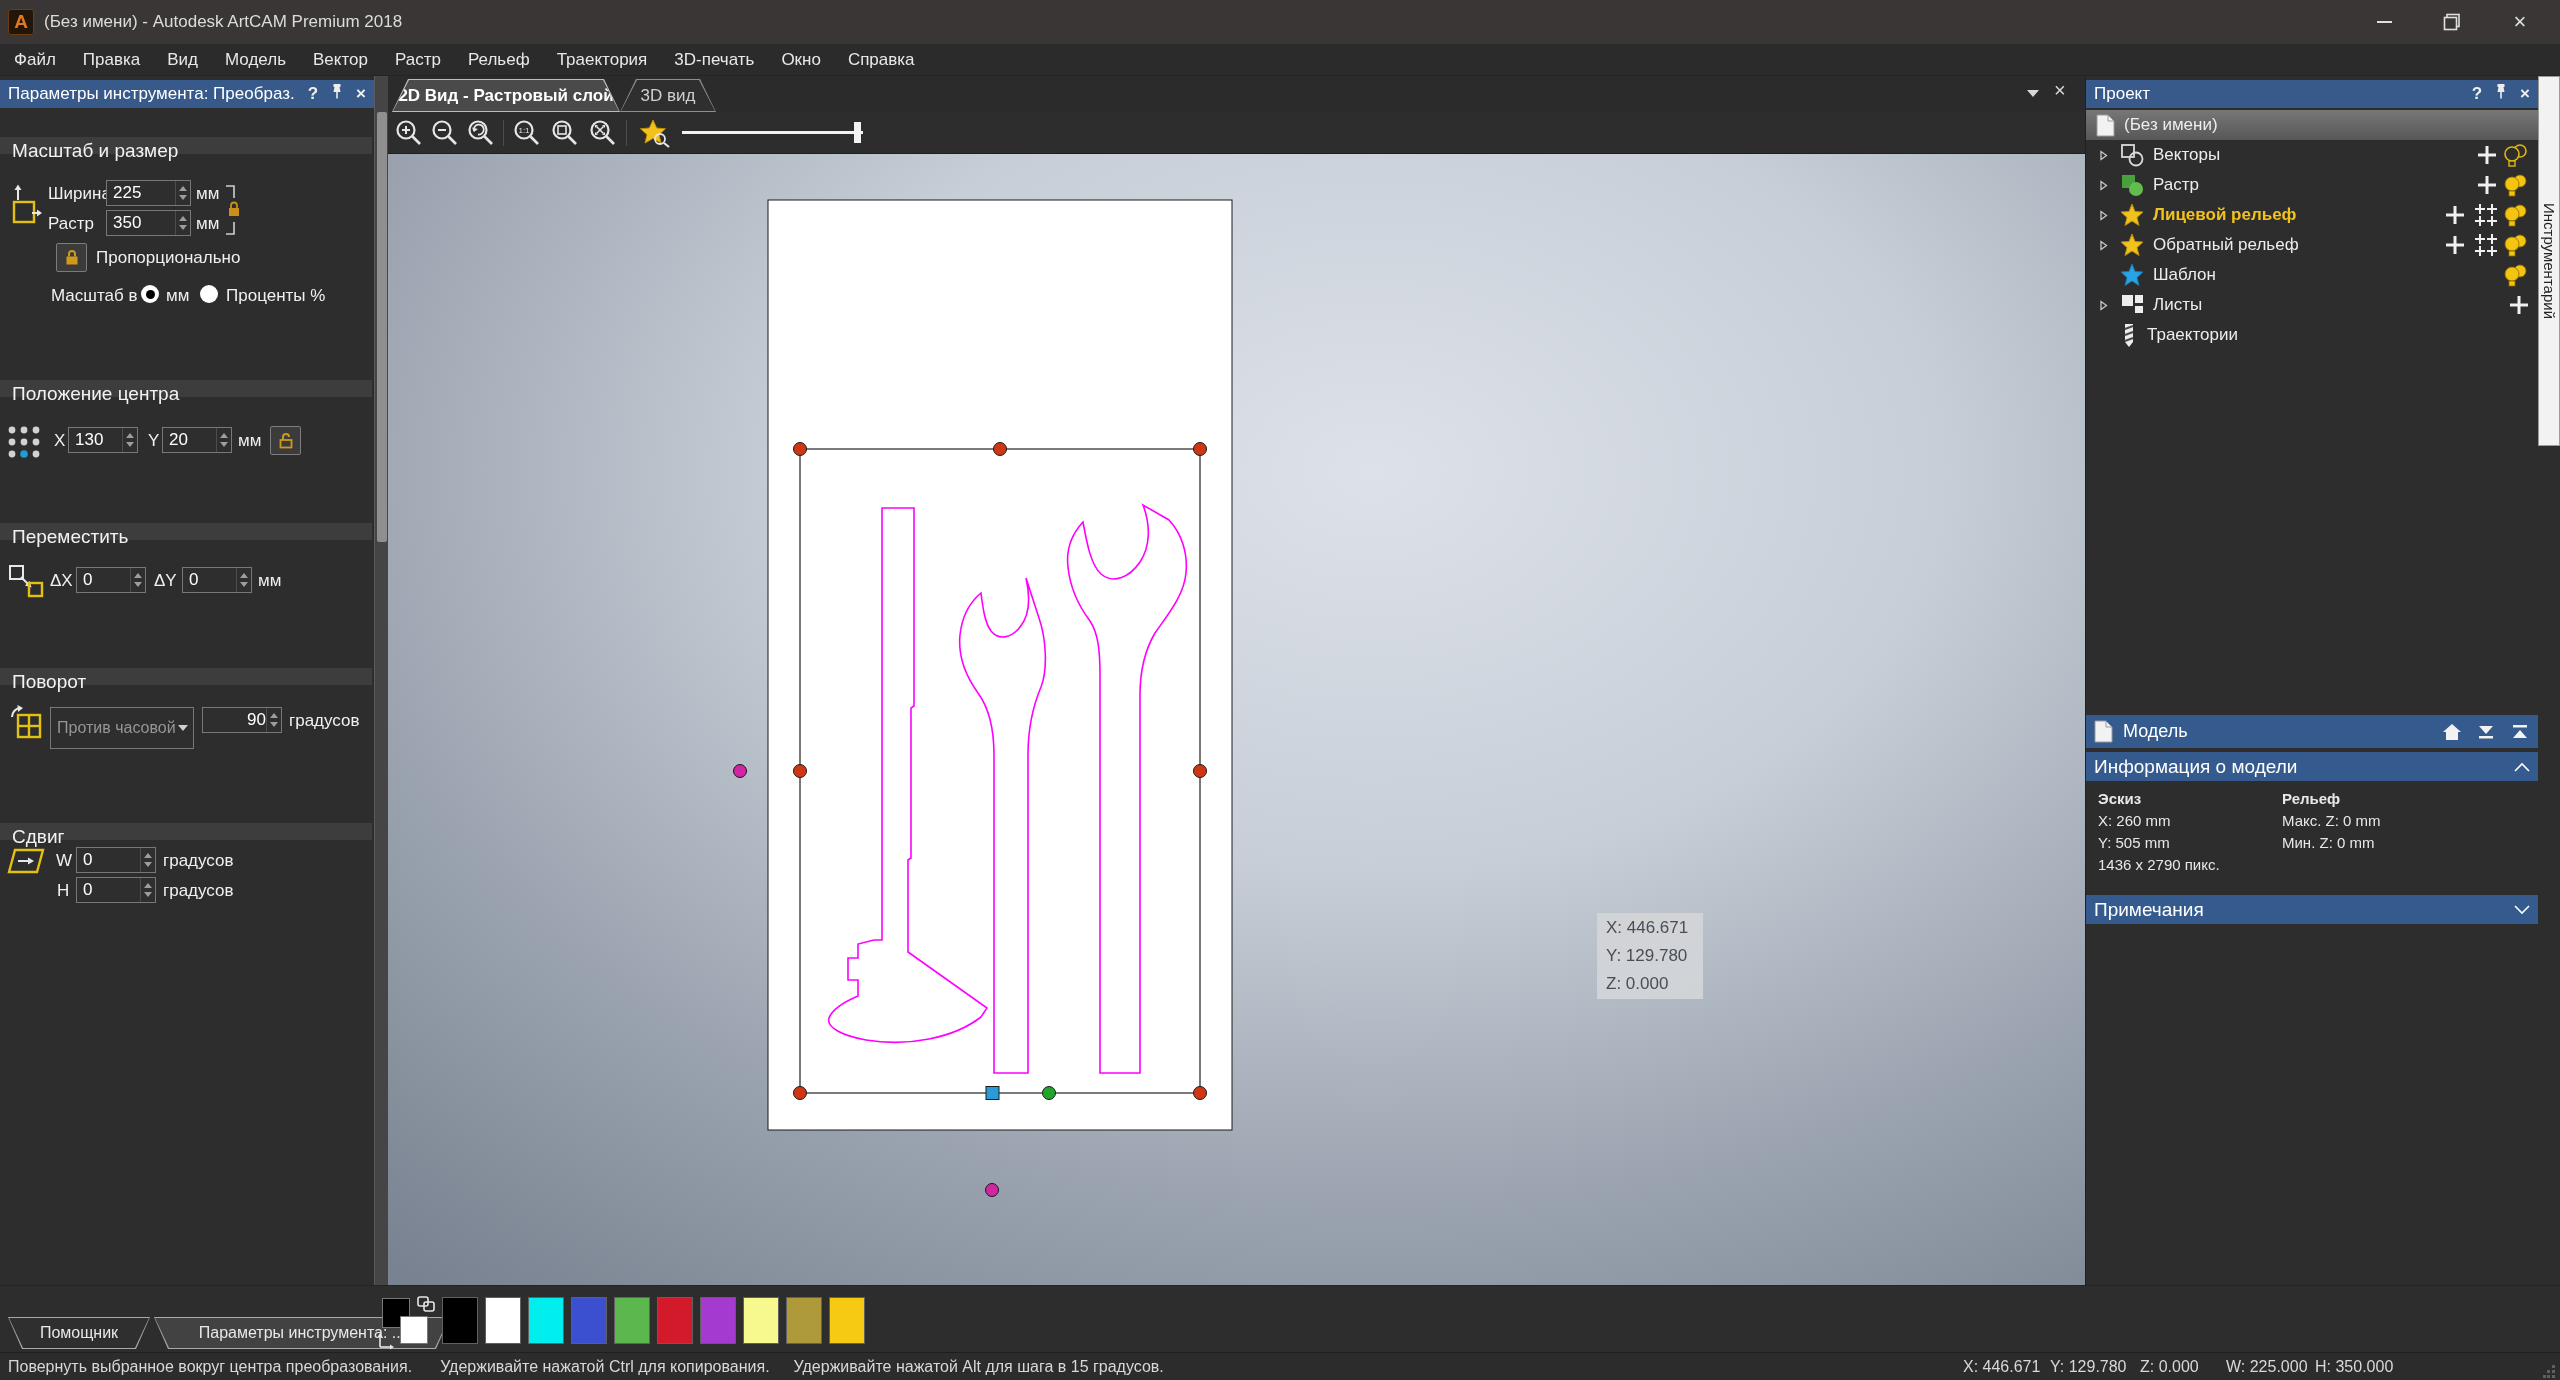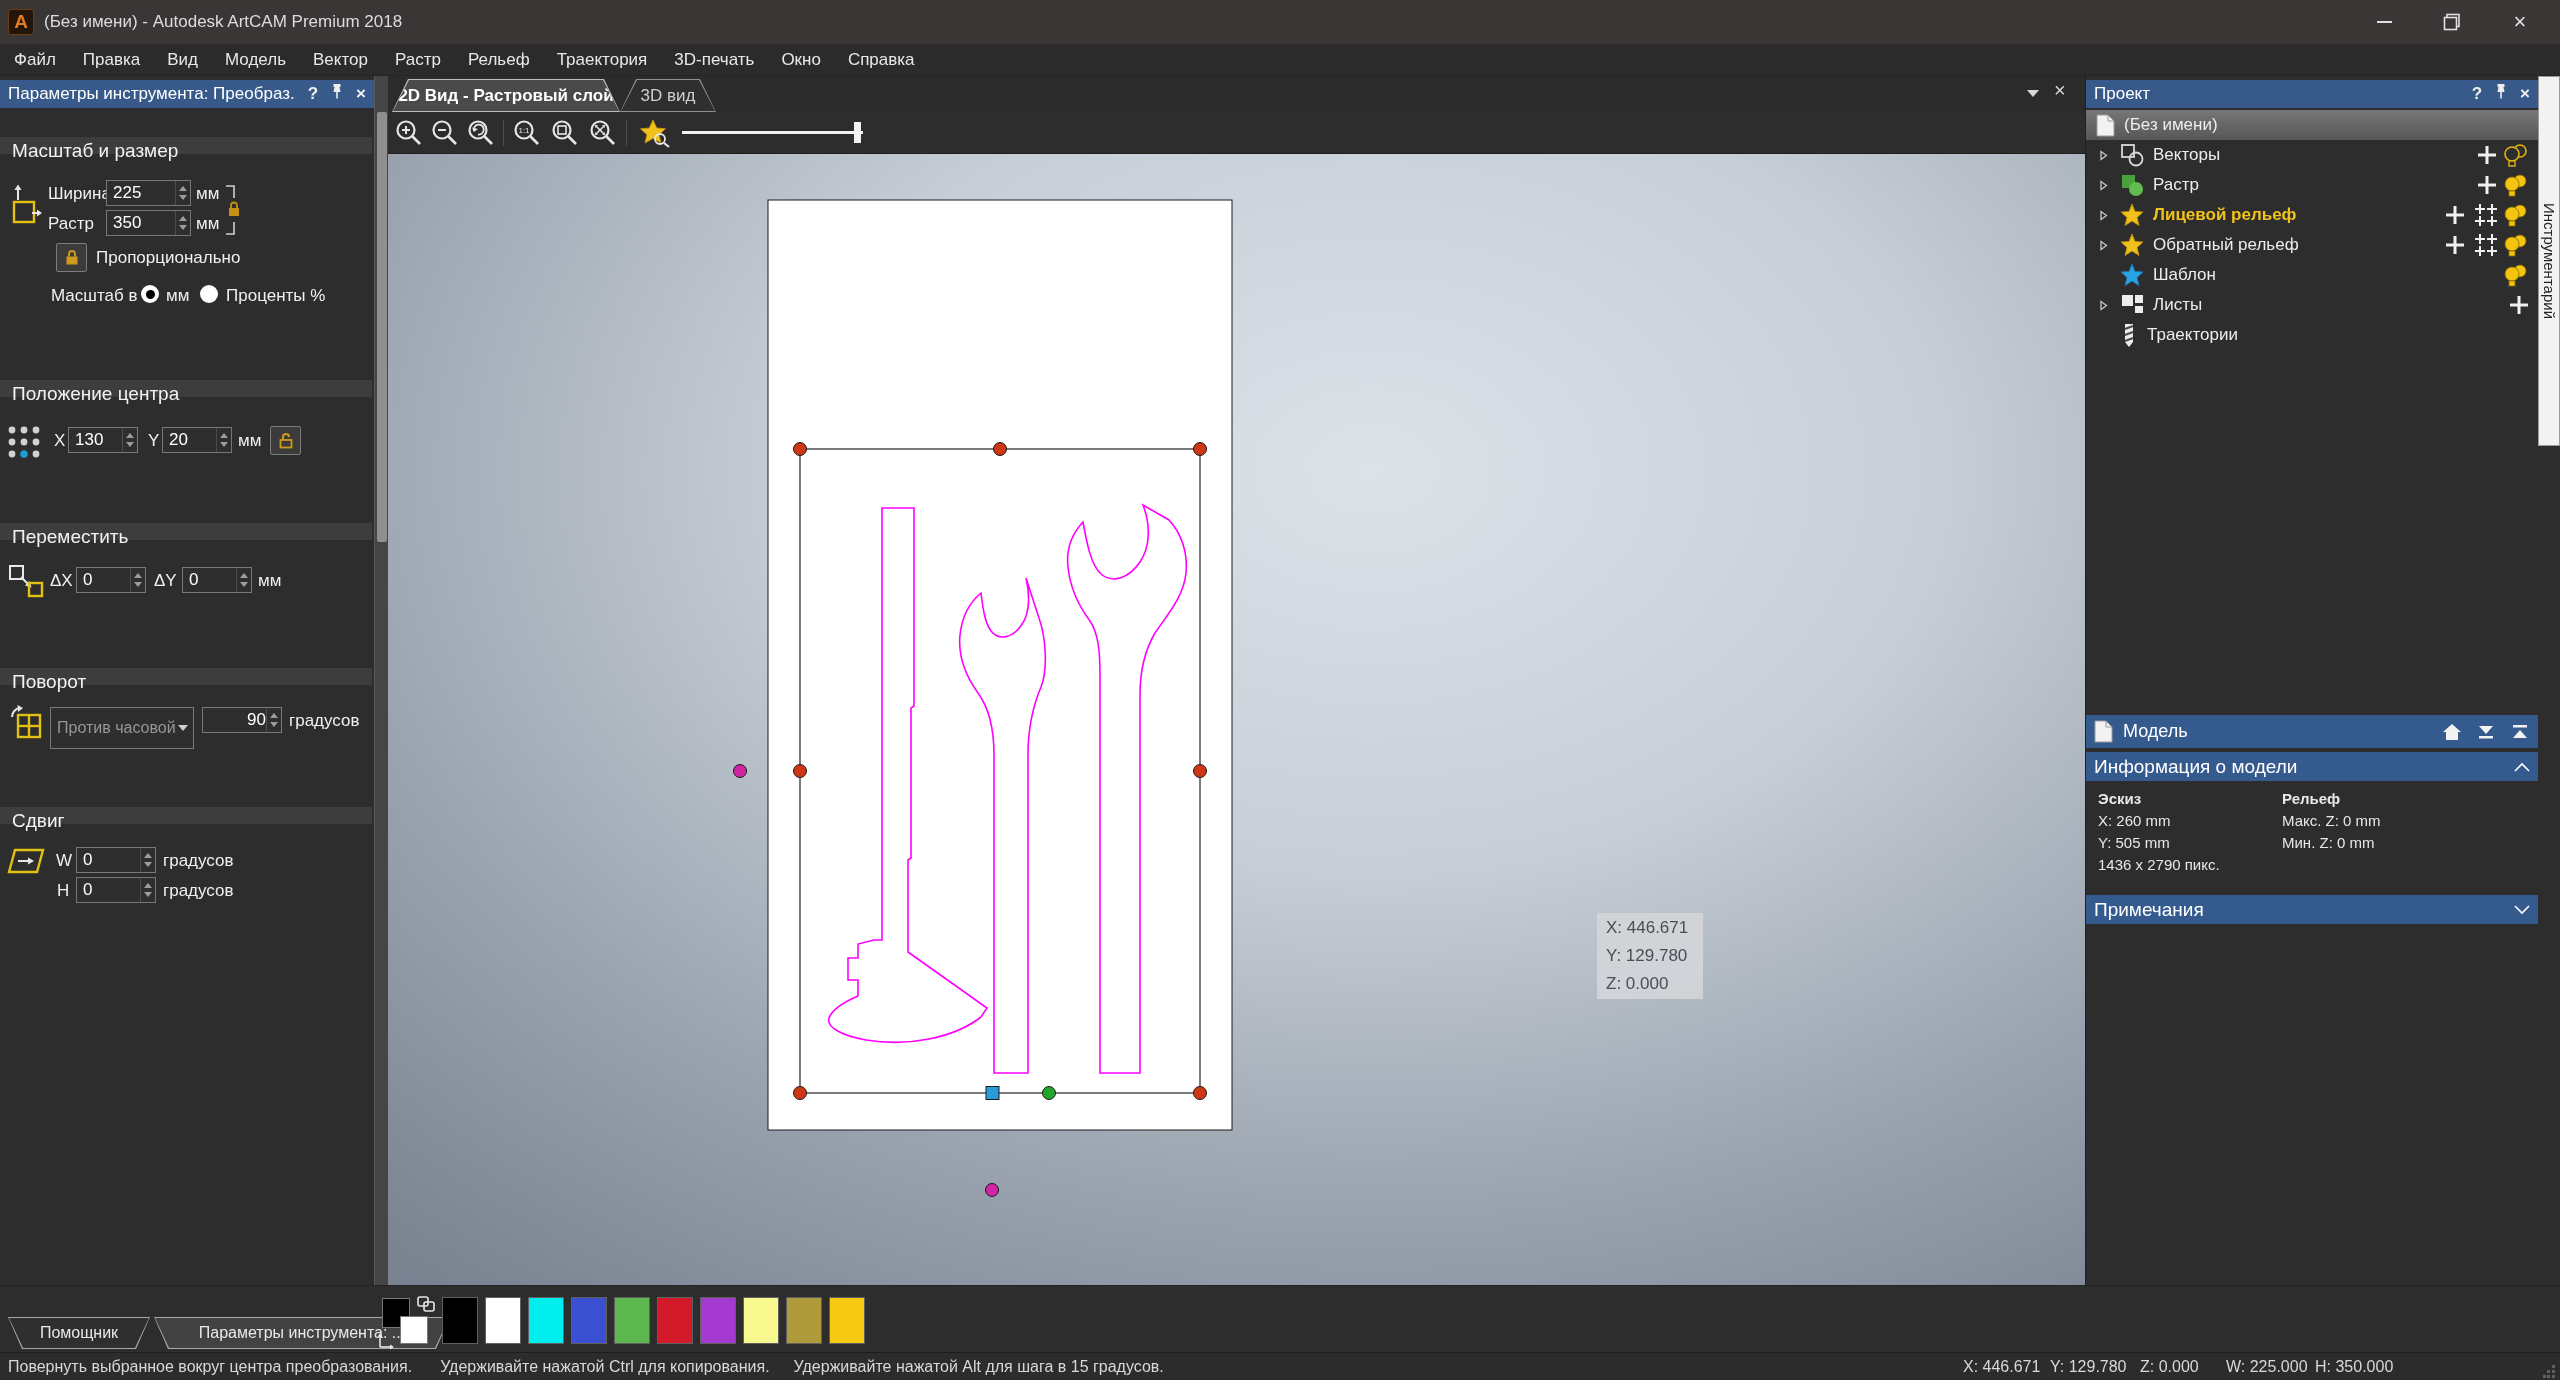--- a/index.html
+++ b/index.html
@@ -251,21 +251,21 @@
     </div>
     <div class="ninput" style="left:202px;top:631px;width:80px;text-align:right;">
       <span class="nval">90</span>
       <span class="spin">
           <span class="tri-u"></span>
           <span class="tri-d"></span>
         </span>
     </div>
     <span class="flabel" style="left:289px;top:635px;">градусов</span>
 
-    <div class="sechdr" style="top:731px;">Сдвиг</div>
+    <div class="sechdr" style="top:747px;">Сдвиг</div>
     <svg class="abs" style="left:6px;top:770px;" width="40" height="30" viewBox="0 0 40 30">
       <path d="M9 4 L37 4 L31 26 L3 26 Z" fill="none" stroke="#e3c112" stroke-width="2.4"></path>
       <line x1="12" y1="15" x2="24" y2="15" stroke="#e8e8e8" stroke-width="2"></line>
         <path d="M22 11.5 L28 15 L22 18.5 Z" fill="#e8e8e8"></path>
     </svg>
     <span class="flabel" style="left:56px;top:775px;">W</span>
     <div class="ninput" style="left:76px;top:771px;width:80px;">
       <span class="nval">0</span>
       <span class="spin">
           <span class="tri-u"></span>

